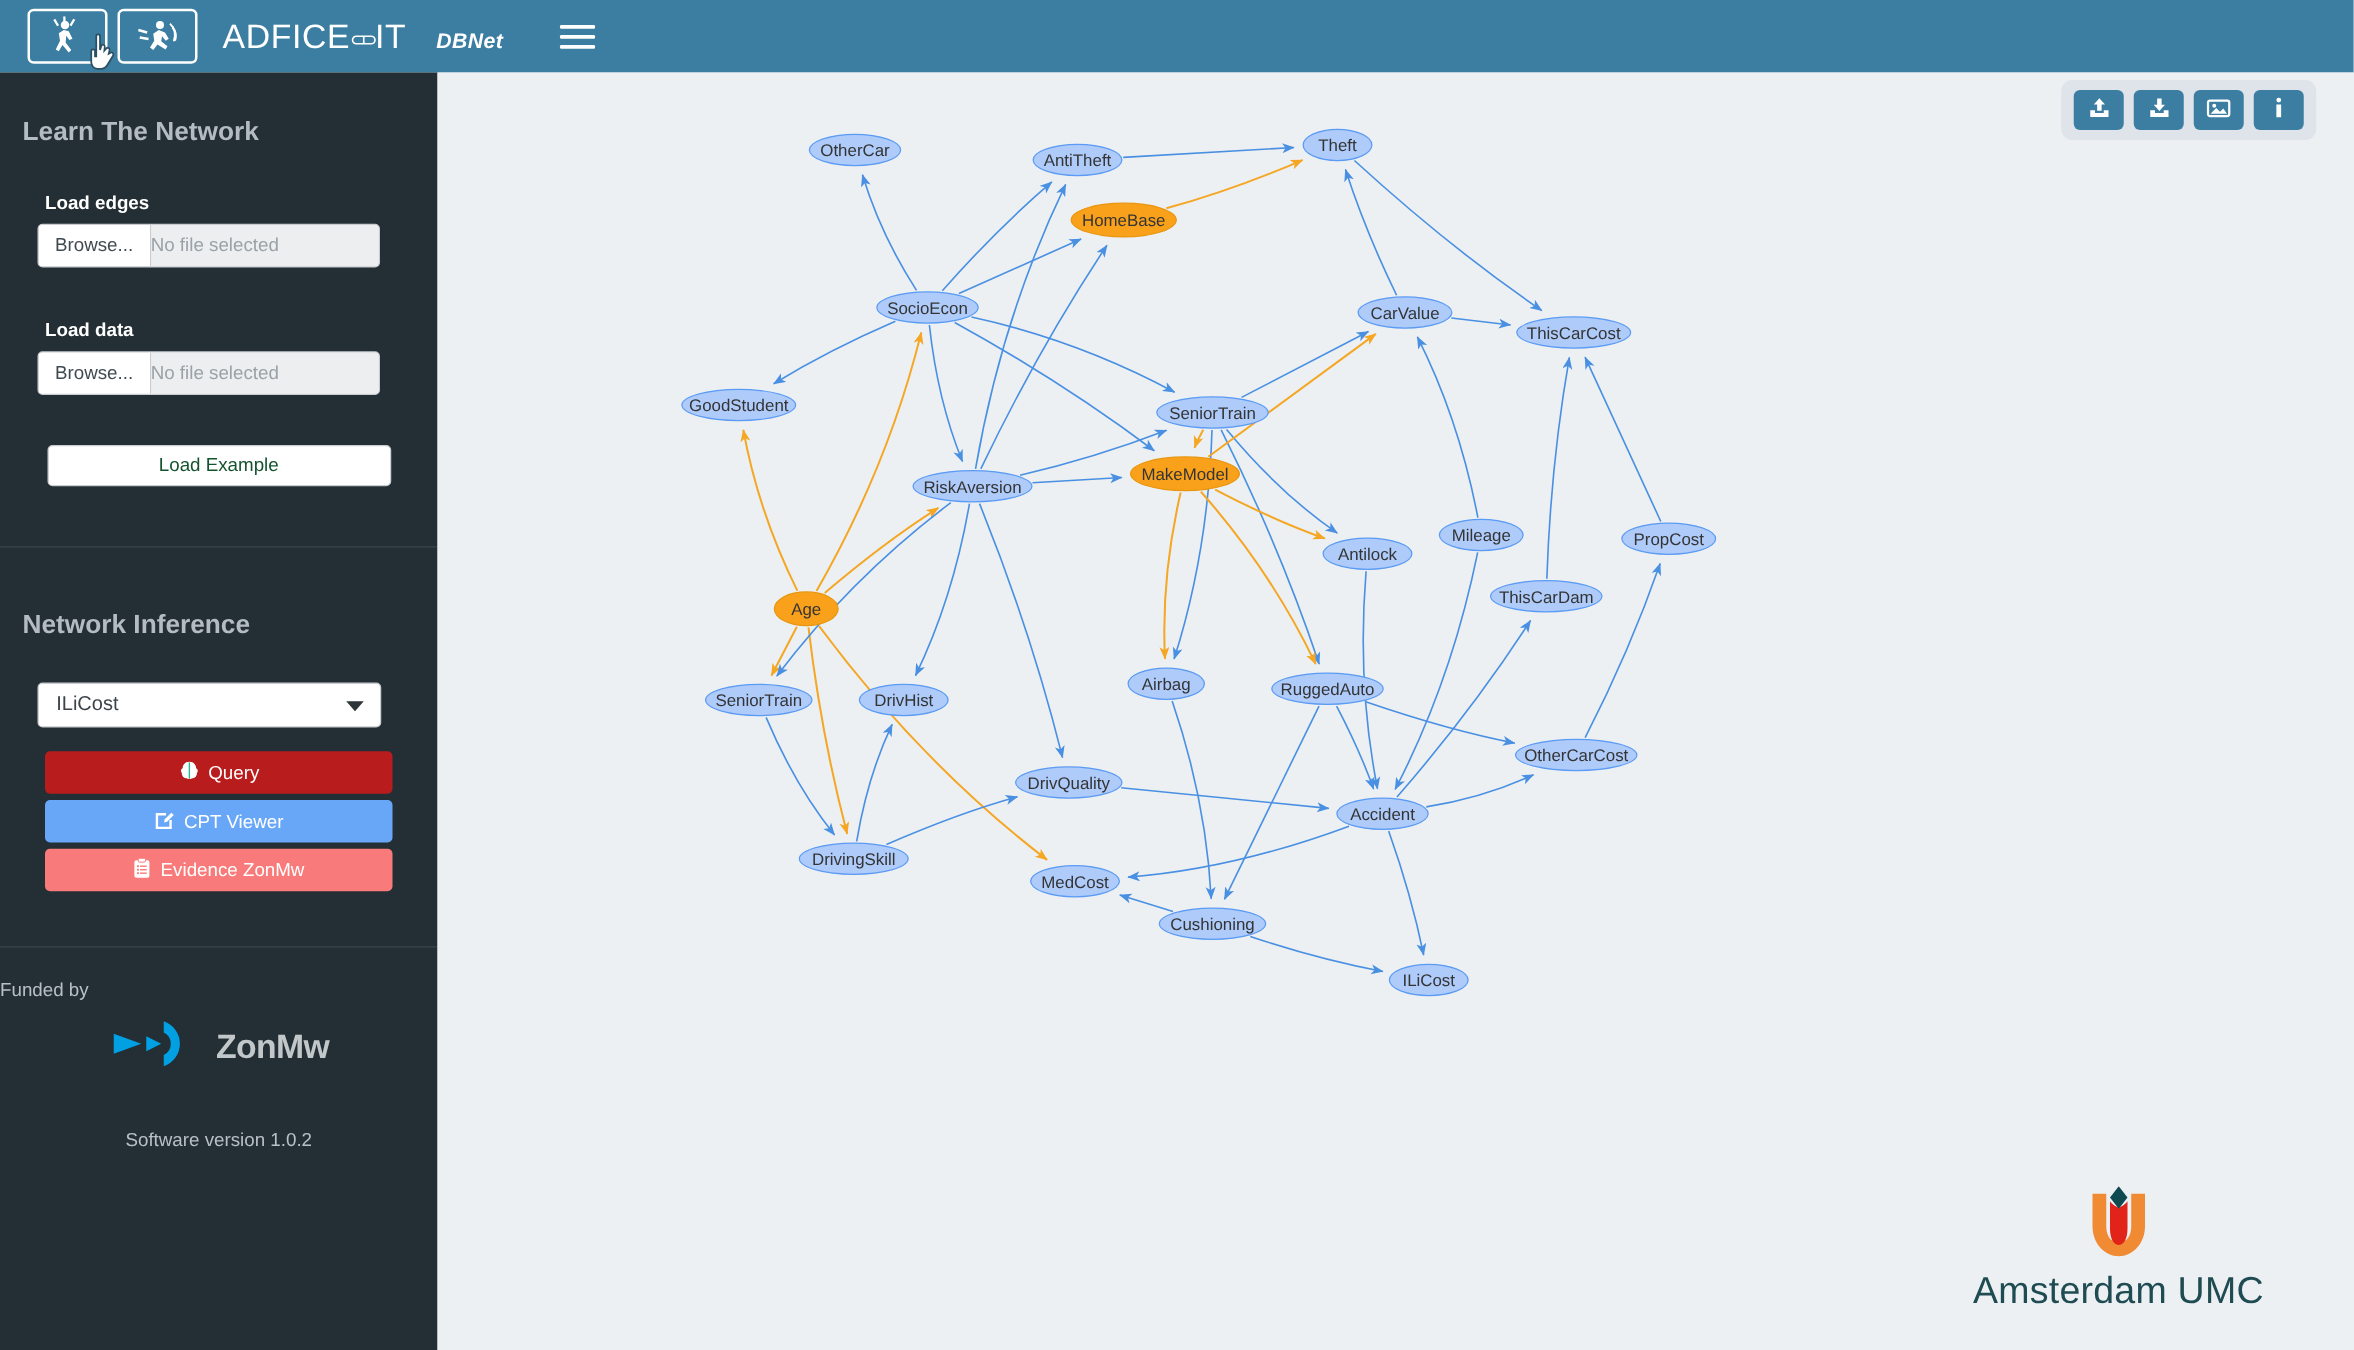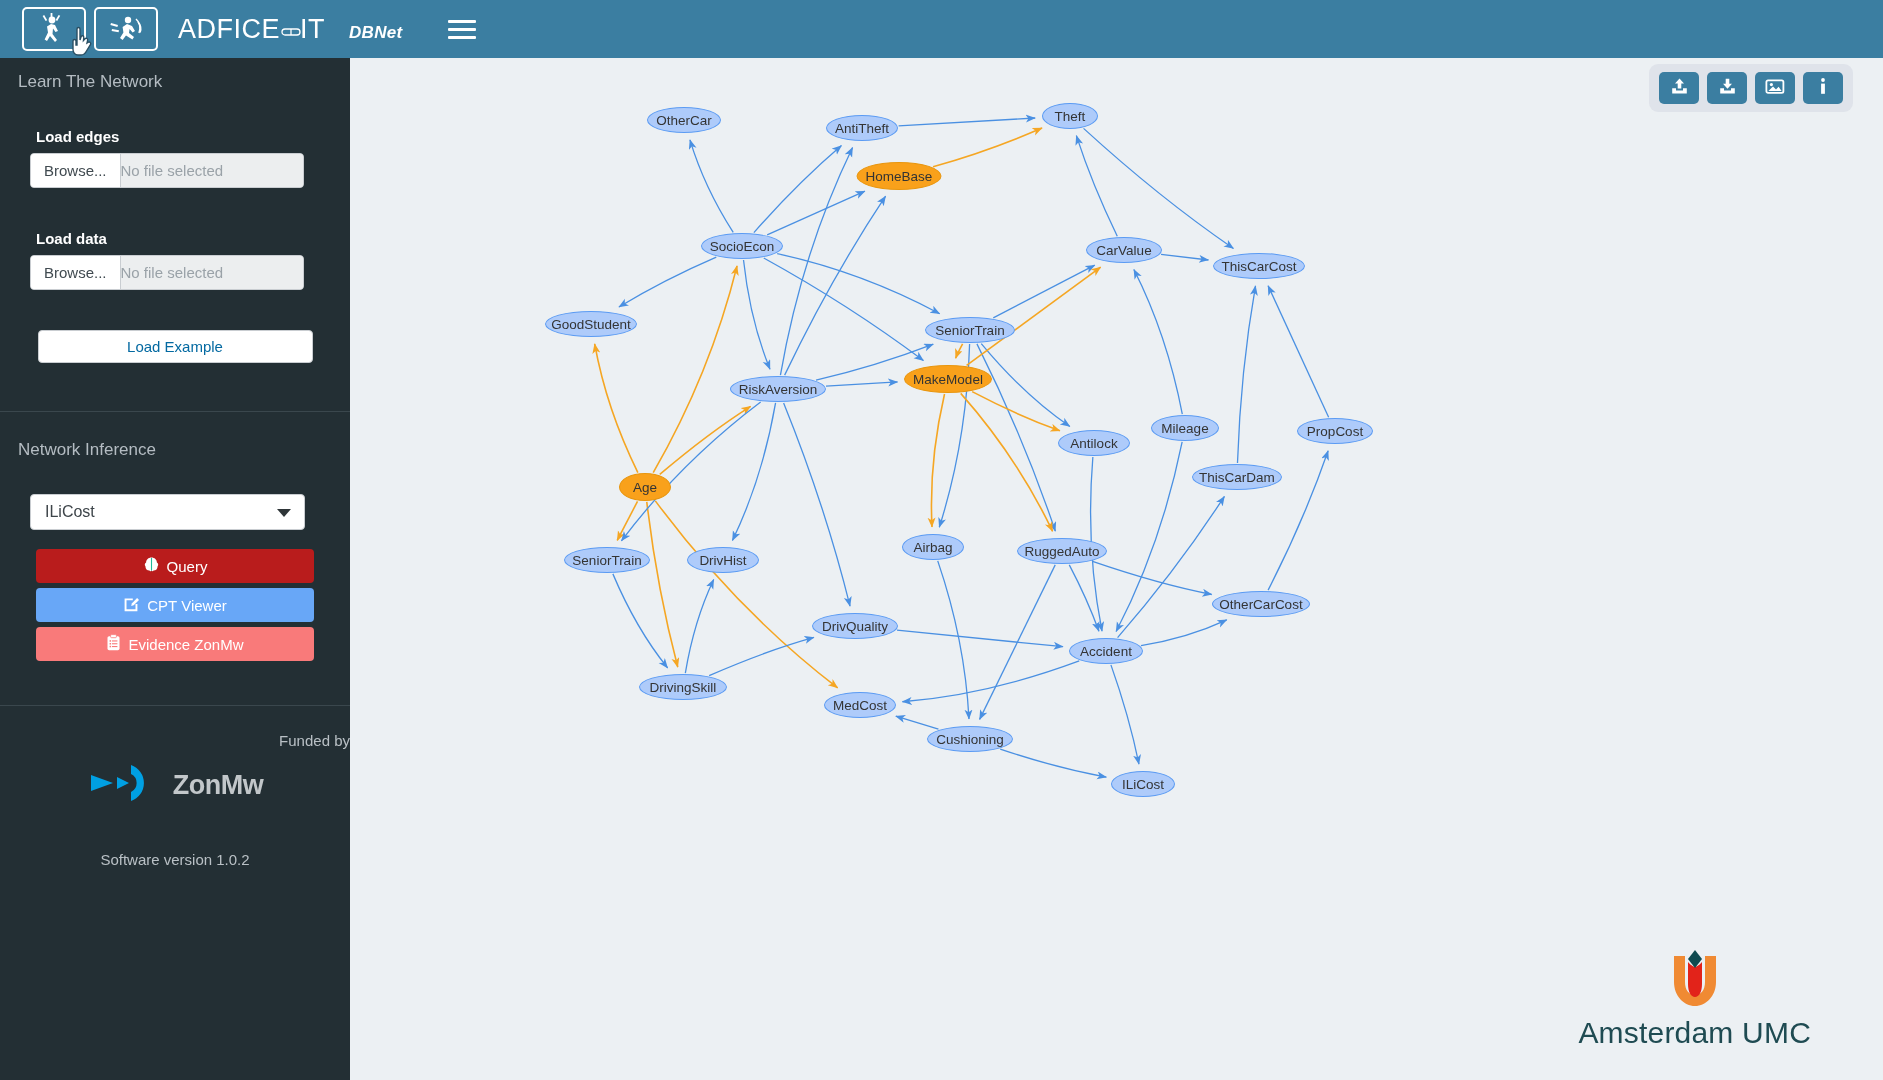--- a/index.html
+++ b/index.html
@@ -56,22 +56,23 @@
 
   
   .sidebar {
     position: absolute; top: 58px; left: 0;
     width: 350px; height: 1022px;
     background: #232f34;
     color: #c8ced2;
     overflow: hidden;
   }
   .section-title {
-    font-size: 17px; color: #b4bcc2; font-weight: 400;
+    font-size: 21px; color: #b4bcc2; font-weight: 700;
     padding: 14px 0 0 18px;
+    margin-top: 22px;
   }
   .field-label {
     font-size: 15px; font-weight: bold; color: #ffffff;
     padding: 0 0 8px 36px;
   }
   .file-row {
     display: flex; margin: 0 0 0 30px; width: 274px;
     border-radius: 4px; overflow: hidden;
     border: 1px solid #c9cdd1;
     background: #eceeef;
@@ -84,21 +85,21 @@
     border-right: 1px solid #c9cdd1;
     cursor: pointer; white-space: nowrap;
   }
   .file-name {
     flex: 1; color: #9aa2a8; font-size: 15px;
     display: flex; align-items: center; 
     background: #eceeef;
   }
   .wide-btn {
     display: block; margin: 0 auto; width: 275px; height: 33px;
-    background: #ffffff; color: #0369a1;
+    background: #ffffff; color: #14532d;
     border: 1px solid #c9cdd1; border-radius: 4px;
     font-size: 15px; cursor: pointer;
     font-family: "Liberation Sans", sans-serif;
   }
   .divider { height:1px; background:#3a474d; margin: 0 0 0 0; }
 
   .select-wrap {
     position: relative; margin: 0 0 0 30px; width: 275px; height: 36px;
   }
   .select-box {
@@ -113,21 +114,21 @@
     border-top:8px solid #2e3538;
   }
   .action-btn {
     display:flex; align-items:center; justify-content:center; gap:7px;
     margin: 0 auto; width: 278px; height: 34px;
     border: none; border-radius: 4px;
     color: #ffffff; font-size: 15px; cursor: pointer;
     font-family: "Liberation Sans", sans-serif;
   }
   .funded {
-    text-align:right; font-size: 15px; color:#b9c0c5; margin-top: 26px;
+    text-align:left; font-size: 15px; color:#b9c0c5; margin-top: 26px;
   }
   .zonmw { display:flex; align-items:center; justify-content:center; margin-top: 12px; gap: 10px; }
   .zonmw-text { font-size: 27px; font-weight: bold; color:#c2c7ca; letter-spacing:-0.5px; }
   .version { text-align:center; font-size:15px; color:#b9c0c5; margin-top: 42px;}
 
   
   .canvas {
     position: absolute; top: 58px; left: 350px;
     width: 1533px; height: 1022px;
     background: #ecf0f3;

